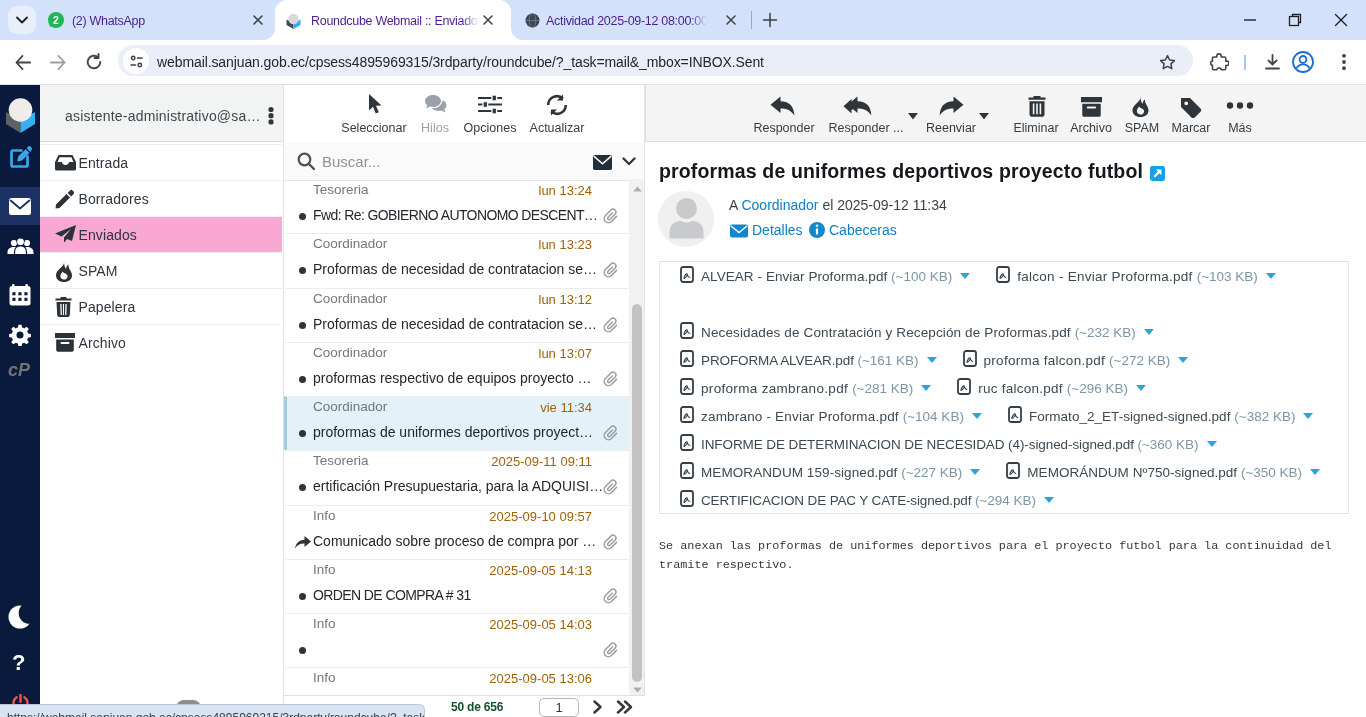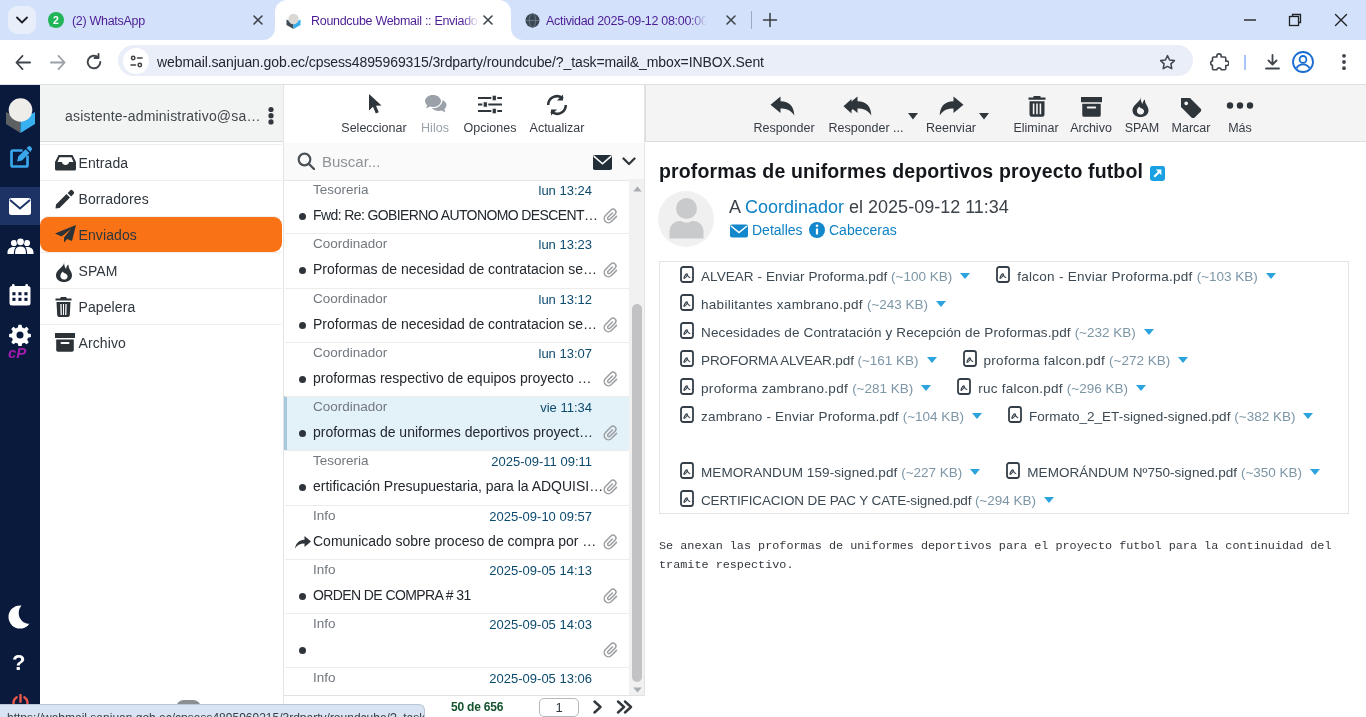--- a/index.html
+++ b/index.html
@@ -19,29 +19,29 @@
 
 
 #taskbar { left:0; top:85px; width:40px; height:632px; background:#0a1a3d; }
 #taskactive { left:0; top:187px; width:40px; height:38px; background:#1d3366; }
 
 #folders { left:40px; top:85px; width:243px; height:610px; background:#fff; }
 #acct { left:65px; top:108px; letter-spacing:0.2px; font-size:14px; color:#41474d; width:196px; white-space:nowrap; overflow:hidden; }
 .frow { left:0; width:242px; height:36px; border-top:1px solid #efefef; }
 .frow .ftxt { position:absolute; left:38.5px; top:10px; font-size:14px; letter-spacing:0.1px; color:#2f363d; }
 .frow svg { position:absolute; left:15px; top:8px; }
-#fsel { background:#f97316;border-radius:9px; }
+#fsel { background:#f9a8d4; }
 
 #listcol { left:283px; top:85px; width:362px; height:632px; background:#fff; border-left:1px solid #e3e3e3; border-right:1px solid #e3e3e3; }
 .bandlbl { position:absolute; top:36px; font-size:12.5px; color:#363c42; text-align:center; width:90px; }
 #band { left:283px; top:85px; width:1083px; height:57px; background:#f4f4f5; border-bottom:1px solid #dddddd; }
 #searchrow { left:284px; top:143px; width:360px; height:38px; background:#fafafa; border-bottom:1px solid #e6e6e6; }
 .mitem { left:1px; width:352px; height:54px; }
 .msender { position:absolute; left:29px; top:3px; font-size:13.5px; color:#72787f; }
-.mdate { position:absolute; right:44px; top:4px; font-size:13px; color:#0c4a6e; }
+.mdate { position:absolute; right:44px; top:4px; font-size:13px; color:#a16207; }
 .msubj { position:absolute; left:29px; top:28px; font-size:14px; color:#22282e; width:290px; white-space:nowrap; overflow:hidden; }
 .mbullet { position:absolute; left:15px; top:34px; width:7px; height:7px; border-radius:50%; background:#2e343a; }
 .mclip { position:absolute; left:318px; top:28px; }
 .mline { position:absolute; left:1px; width:352px; height:1px; background:#ececec; }
 #selitem { background:#e3f1f9; }
 #subject { left:659px; top:160px; font-size:19.5px; font-weight:bold; color:#14181c; letter-spacing:0.15px; }
 .hlink { color:#0e81c4; }
 #attbox { left:659px; top:261px; width:690px; height:253px; border:1px solid #e2e5e8; }
 .att { position:relative; display:inline-block; height:28px; line-height:28px; margin-right:14px; white-space:nowrap;padding-left:12px; }
 .attrow { position:absolute; left:9px; height:28px; white-space:nowrap; }
@@ -198,21 +198,21 @@
         <rect x="9.4" y="8.2" width="3.1" height="3.1"></rect>
         <rect x="15.4" y="8.2" width="3.1" height="3.1"></rect>
         <rect x="3.4" y="13.8" width="3.1" height="3.1"></rect>
         <rect x="9.4" y="13.8" width="3.1" height="3.1"></rect>
         <rect x="15.4" y="13.8" width="3.1" height="3.1"></rect>
       </g>
     </svg>
   <svg class="abs" style="left:9px;top:324px" width="22" height="22" viewBox="0 0 100 100">
       <path fill="#fff" d="M43 3 h14 l2.5 13 a36 36 0 0 1 9.5 4 l11 -7.5 l10 10 l-7.5 11 a36 36 0 0 1 4 9.5 l13 2.5 v14 l-13 2.5 a36 36 0 0 1 -4 9.5 l7.5 11 l-10 10 l-11 -7.5 a36 36 0 0 1 -9.5 4 l-2.5 13 h-14 l-2.5 -13 a36 36 0 0 1 -9.5 -4 l-11 7.5 l-10 -10 l7.5 -11 a36 36 0 0 1 -4 -9.5 l-13 -2.5 v-14 l13 -2.5 a36 36 0 0 1 4 -9.5 l-7.5 -11 l10 -10 l11 7.5 a36 36 0 0 1 9.5 -4 Z M50 34 a16 16 0 1 0 0 32 a16 16 0 0 0 0 -32 Z"></path>
     </svg>
-  <div class="abs" style="left:8px;top:344px;width:28px;height:16px;color:#a21caf;font-weight:bold;font-style:italic;font-size:15px;">cP</div>
+  <div class="abs" style="left:8px;top:360px;width:28px;height:16px;color:#737373;font-weight:bold;font-style:italic;font-size:18px;">cP</div>
   <svg class="abs" style="left:8px;top:603px" width="26" height="27" viewBox="0 0 26 27">
       <circle cx="12" cy="14" r="11.5" fill="#fff"></circle>
       <circle cx="21.5" cy="10" r="10.8" fill="#0a1a3d"></circle>
     </svg>
   <div class="abs" style="left:12px;top:650px;color:#fff;font-size:22px;font-weight:bold;">?</div>
   <svg class="abs" style="left:11px;top:694px" width="19" height="19" viewBox="0 0 22 22">
       <g stroke="#e8574a" stroke-width="2.8" fill="none" stroke-linecap="round">
         <path d="M6.5 3.8 A8.2 8.2 0 1 0 15.5 3.8"></path>
         <path d="M11 1 V9"></path>
       </g>
@@ -473,44 +473,40 @@
   <svg class="abs" style="left:1150px;top:165.5px" width="15" height="15" viewBox="0 0 15 15">
       <rect width="15" height="15" rx="2.4" fill="#18a0e2"></rect>
       <path d="M4.2 10.8 L9.6 5.4" stroke="#fff" stroke-width="2.1" fill="none"></path>
       <path d="M5.8 3.6 H11.4 V9.2 Z" fill="#fff"></path>
     </svg>
   <svg class="abs" style="left:658px;top:191px" width="56" height="56" viewBox="0 0 56 56">
       <circle cx="28" cy="28" r="28" fill="#f0f0f1"></circle>
       <circle cx="28.5" cy="17.5" r="10.5" fill="#c9cacb"></circle>
       <path d="M11.5 47.5 V40 a10 10 0 0 1 10 -10 h2 c1.5 1.2 3.2 1.5 5 1.5 s3.5 -0.3 5 -1.5 h2 a10 10 0 0 1 10 10 v7.5 Z" fill="#c9cacb"></path>
     </svg>
-  <div class="abs" style="left:729px;top:197px;font-size:18px;color:#3c4249;">A <span class="hlink">Coordinador</span> el 2025-09-12 11:34</div>
+  <div class="abs" style="left:729px;top:197px;font-size:14px;color:#3c4249;">A <span class="hlink">Coordinador</span> el 2025-09-12 11:34</div>
   <svg class="abs" style="left:730px;top:224px" width="18" height="14" viewBox="0 0 18 13">
       <rect width="18" height="13" rx="2" fill="#1287cb"></rect>
       <path d="M1 1.5 L9 8 L17 1.5" fill="none" stroke="#fff" stroke-width="1.6"></path>
     </svg>
   <div class="abs hlink" style="left:752px;top:222px;font-size:14px;">Detalles</div>
   <svg class="abs" style="left:809px;top:222px" width="16" height="16" viewBox="0 0 16 16">
       <circle cx="8" cy="8" r="8" fill="#1287cb"></circle>
       <rect x="6.9" y="6.5" width="2.2" height="6" fill="#fff"></rect>
       <circle cx="8" cy="3.8" r="1.3" fill="#fff"></circle>
     </svg>
   <div class="abs hlink" style="left:829px;top:222px;font-size:14px;">Cabeceras</div>
   <div class="abs" id="attbox"></div>
   <div class="attrow" style="left:668px;top:262px;"><span class="att"><svg class="apdf" width="14" height="17" viewBox="0 0 14 17">
           <rect x="1" y="1" width="12" height="15" rx="2.2" fill="none" stroke="#333e48" stroke-width="1.8"></rect>
           <path d="M4 12.5 C3.4 11.5 6.4 6.5 7.3 8.1 C8 9.4 4.7 12.4 4 12.5 Z M7.2 8.4 C7.5 10 9 11.4 10.2 11.7" fill="none" stroke="#333e48" stroke-width="1.1"></path>
         </svg><span class="aname" style="letter-spacing:0.07px">ALVEAR - Enviar Proforma.pdf </span><span class="asize">(~100 KB)</span><span class="acaret"></span></span><span class="att"><svg class="apdf" width="14" height="17" viewBox="0 0 14 17">
           <rect x="1" y="1" width="12" height="15" rx="2.2" fill="none" stroke="#333e48" stroke-width="1.8"></rect>
           <path d="M4 12.5 C3.4 11.5 6.4 6.5 7.3 8.1 C8 9.4 4.7 12.4 4 12.5 Z M7.2 8.4 C7.5 10 9 11.4 10.2 11.7" fill="none" stroke="#333e48" stroke-width="1.1"></path>
         </svg><span class="aname" style="letter-spacing:0.26px">falcon - Enviar Proforma.pdf </span><span class="asize">(~103 KB)</span><span class="acaret"></span></span></div>
-  <div class="attrow" style="left:668px;top:290px;"><span class="att"><svg class="apdf" width="14" height="17" viewBox="0 0 14 17">
-          <rect x="1" y="1" width="12" height="15" rx="2.2" fill="none" stroke="#333e48" stroke-width="1.8"></rect>
-          <path d="M4 12.5 C3.4 11.5 6.4 6.5 7.3 8.1 C8 9.4 4.7 12.4 4 12.5 Z M7.2 8.4 C7.5 10 9 11.4 10.2 11.7" fill="none" stroke="#333e48" stroke-width="1.1"></path>
-        </svg><span class="aname" style="letter-spacing:0.29px">habilitantes xambrano.pdf </span><span class="asize">(~243 KB)</span><span class="acaret"></span></span></div>
   <div class="attrow" style="left:668px;top:318px;"><span class="att"><svg class="apdf" width="14" height="17" viewBox="0 0 14 17">
           <rect x="1" y="1" width="12" height="15" rx="2.2" fill="none" stroke="#333e48" stroke-width="1.8"></rect>
           <path d="M4 12.5 C3.4 11.5 6.4 6.5 7.3 8.1 C8 9.4 4.7 12.4 4 12.5 Z M7.2 8.4 C7.5 10 9 11.4 10.2 11.7" fill="none" stroke="#333e48" stroke-width="1.1"></path>
         </svg><span class="aname" style="letter-spacing:0.13px">Necesidades de Contratación y Recepción de Proformas.pdf </span><span class="asize">(~232 KB)</span><span class="acaret"></span></span></div>
   <div class="attrow" style="left:668px;top:346px;"><span class="att"><svg class="apdf" width="14" height="17" viewBox="0 0 14 17">
           <rect x="1" y="1" width="12" height="15" rx="2.2" fill="none" stroke="#333e48" stroke-width="1.8"></rect>
           <path d="M4 12.5 C3.4 11.5 6.4 6.5 7.3 8.1 C8 9.4 4.7 12.4 4 12.5 Z M7.2 8.4 C7.5 10 9 11.4 10.2 11.7" fill="none" stroke="#333e48" stroke-width="1.1"></path>
         </svg><span class="aname" style="letter-spacing:-0.12px">PROFORMA ALVEAR.pdf </span><span class="asize">(~161 KB)</span><span class="acaret"></span></span><span class="att"><svg class="apdf" width="14" height="17" viewBox="0 0 14 17">
           <rect x="1" y="1" width="12" height="15" rx="2.2" fill="none" stroke="#333e48" stroke-width="1.8"></rect>
           <path d="M4 12.5 C3.4 11.5 6.4 6.5 7.3 8.1 C8 9.4 4.7 12.4 4 12.5 Z M7.2 8.4 C7.5 10 9 11.4 10.2 11.7" fill="none" stroke="#333e48" stroke-width="1.1"></path>
@@ -522,20 +518,24 @@
           <rect x="1" y="1" width="12" height="15" rx="2.2" fill="none" stroke="#333e48" stroke-width="1.8"></rect>
           <path d="M4 12.5 C3.4 11.5 6.4 6.5 7.3 8.1 C8 9.4 4.7 12.4 4 12.5 Z M7.2 8.4 C7.5 10 9 11.4 10.2 11.7" fill="none" stroke="#333e48" stroke-width="1.1"></path>
         </svg><span class="aname" style="letter-spacing:0.25px">ruc falcon.pdf </span><span class="asize">(~296 KB)</span><span class="acaret"></span></span></div>
   <div class="attrow" style="left:668px;top:402px;"><span class="att"><svg class="apdf" width="14" height="17" viewBox="0 0 14 17">
           <rect x="1" y="1" width="12" height="15" rx="2.2" fill="none" stroke="#333e48" stroke-width="1.8"></rect>
           <path d="M4 12.5 C3.4 11.5 6.4 6.5 7.3 8.1 C8 9.4 4.7 12.4 4 12.5 Z M7.2 8.4 C7.5 10 9 11.4 10.2 11.7" fill="none" stroke="#333e48" stroke-width="1.1"></path>
         </svg><span class="aname" style="letter-spacing:0.19px">zambrano - Enviar Proforma.pdf </span><span class="asize">(~104 KB)</span><span class="acaret"></span></span><span class="att"><svg class="apdf" width="14" height="17" viewBox="0 0 14 17">
           <rect x="1" y="1" width="12" height="15" rx="2.2" fill="none" stroke="#333e48" stroke-width="1.8"></rect>
           <path d="M4 12.5 C3.4 11.5 6.4 6.5 7.3 8.1 C8 9.4 4.7 12.4 4 12.5 Z M7.2 8.4 C7.5 10 9 11.4 10.2 11.7" fill="none" stroke="#333e48" stroke-width="1.1"></path>
         </svg><span class="aname" style="letter-spacing:0.04px">Formato_2_ET-signed-signed.pdf </span><span class="asize">(~382 KB)</span><span class="acaret"></span></span></div>
+  <div class="attrow" style="left:668px;top:430px;"><span class="att"><svg class="apdf" width="14" height="17" viewBox="0 0 14 17">
+          <rect x="1" y="1" width="12" height="15" rx="2.2" fill="none" stroke="#333e48" stroke-width="1.8"></rect>
+          <path d="M4 12.5 C3.4 11.5 6.4 6.5 7.3 8.1 C8 9.4 4.7 12.4 4 12.5 Z M7.2 8.4 C7.5 10 9 11.4 10.2 11.7" fill="none" stroke="#333e48" stroke-width="1.1"></path>
+        </svg><span class="aname" style="letter-spacing:-0.09px">INFORME DE DETERMINACION DE NECESIDAD (4)-signed-signed.pdf </span><span class="asize">(~360 KB)</span><span class="acaret"></span></span></div>
   <div class="attrow" style="left:668px;top:458px;"><span class="att"><svg class="apdf" width="14" height="17" viewBox="0 0 14 17">
           <rect x="1" y="1" width="12" height="15" rx="2.2" fill="none" stroke="#333e48" stroke-width="1.8"></rect>
           <path d="M4 12.5 C3.4 11.5 6.4 6.5 7.3 8.1 C8 9.4 4.7 12.4 4 12.5 Z M7.2 8.4 C7.5 10 9 11.4 10.2 11.7" fill="none" stroke="#333e48" stroke-width="1.1"></path>
         </svg><span class="aname" style="letter-spacing:0.08px">MEMORANDUM 159-signed.pdf </span><span class="asize">(~227 KB)</span><span class="acaret"></span></span><span class="att"><svg class="apdf" width="14" height="17" viewBox="0 0 14 17">
           <rect x="1" y="1" width="12" height="15" rx="2.2" fill="none" stroke="#333e48" stroke-width="1.8"></rect>
           <path d="M4 12.5 C3.4 11.5 6.4 6.5 7.3 8.1 C8 9.4 4.7 12.4 4 12.5 Z M7.2 8.4 C7.5 10 9 11.4 10.2 11.7" fill="none" stroke="#333e48" stroke-width="1.1"></path>
         </svg><span class="aname" style="letter-spacing:0.03px">MEMORÁNDUM Nº750-signed.pdf </span><span class="asize">(~350 KB)</span><span class="acaret"></span></span></div>
   <div class="attrow" style="left:668px;top:486px;"><span class="att"><svg class="apdf" width="14" height="17" viewBox="0 0 14 17">
           <rect x="1" y="1" width="12" height="15" rx="2.2" fill="none" stroke="#333e48" stroke-width="1.8"></rect>
           <path d="M4 12.5 C3.4 11.5 6.4 6.5 7.3 8.1 C8 9.4 4.7 12.4 4 12.5 Z M7.2 8.4 C7.5 10 9 11.4 10.2 11.7" fill="none" stroke="#333e48" stroke-width="1.1"></path>

